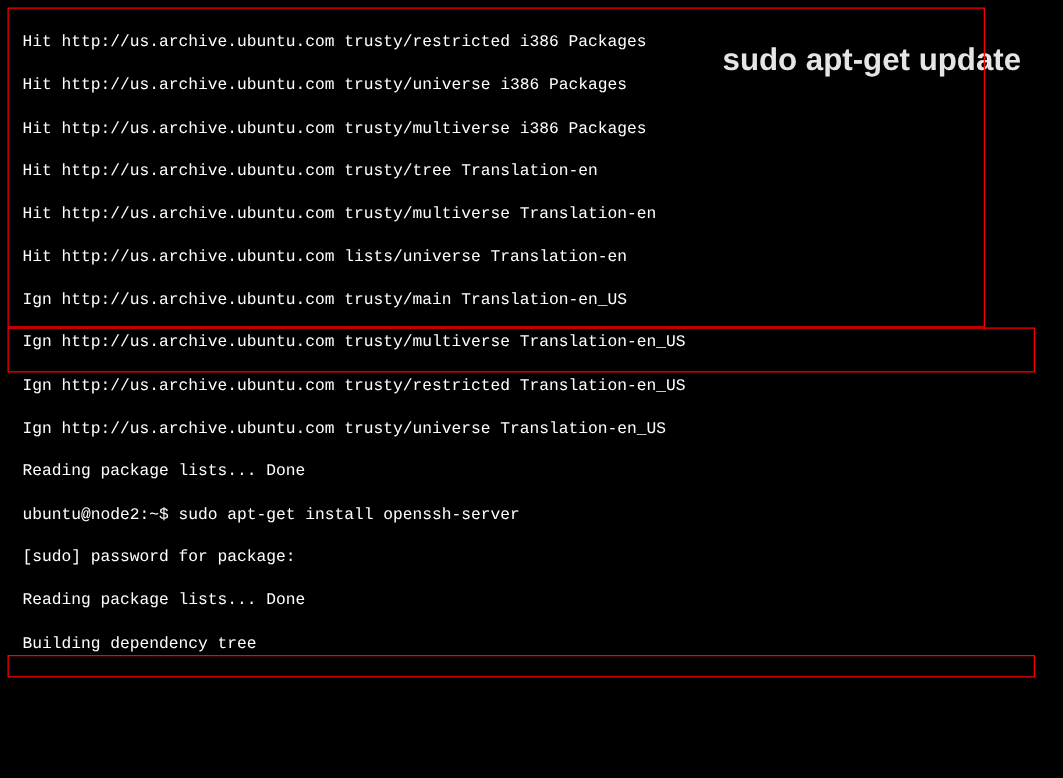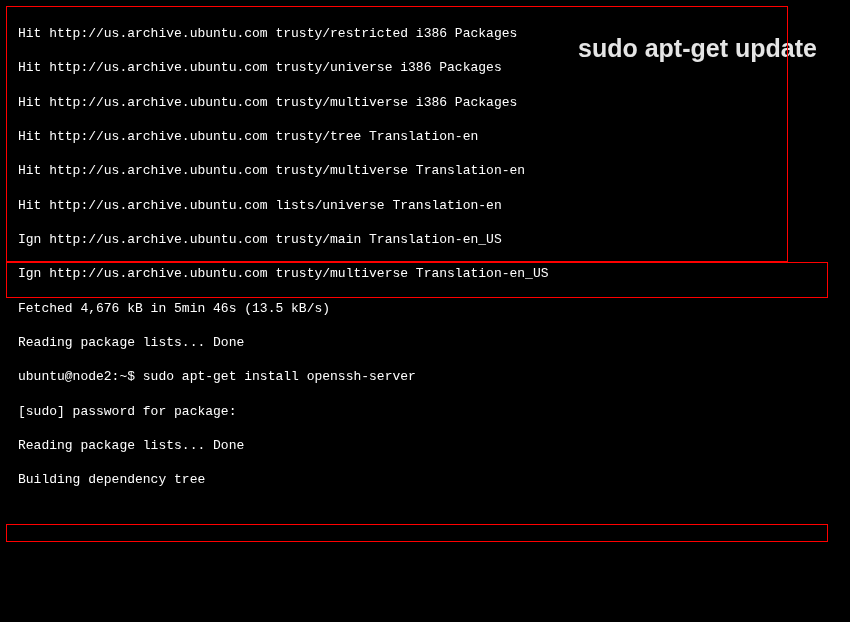--- a/index.html
+++ b/index.html
@@ -65,21 +65,22 @@
 
 <div class="terminal">
 <span class="line">Hit http://us.archive.ubuntu.com trusty/restricted i386 Packages</span>
 <span class="line">Hit http://us.archive.ubuntu.com trusty/universe i386 Packages</span>
 <span class="line">Hit http://us.archive.ubuntu.com trusty/multiverse i386 Packages</span>
 <span class="line">Hit http://us.archive.ubuntu.com trusty/tree Translation-en</span>
 <span class="line">Hit http://us.archive.ubuntu.com trusty/multiverse Translation-en</span>
 <span class="line">Hit http://us.archive.ubuntu.com lists/universe Translation-en</span>
 <span class="line">Ign http://us.archive.ubuntu.com trusty/main Translation-en_US</span>
 <span class="line">Ign http://us.archive.ubuntu.com trusty/multiverse Translation-en_US</span>
-<span class="line">Fetched 4,676 kB in 5min 46s (13.5 kB/s)</span>
+<span class="line">Ign http://us.archive.ubuntu.com trusty/restricted Translation-en_US</span>
+<span class="line">Ign http://us.archive.ubuntu.com trusty/universe Translation-en_US</span>
 <span class="line">Reading package lists... Done</span>
 <span class="line">ubuntu@node2:~$ sudo apt-get install openssh-server</span>
 <span class="line">[sudo] password for package:</span>
 <span class="line">Reading package lists... Done</span>
 <span class="line">Building dependency tree</span>
 
 
 
 
 

